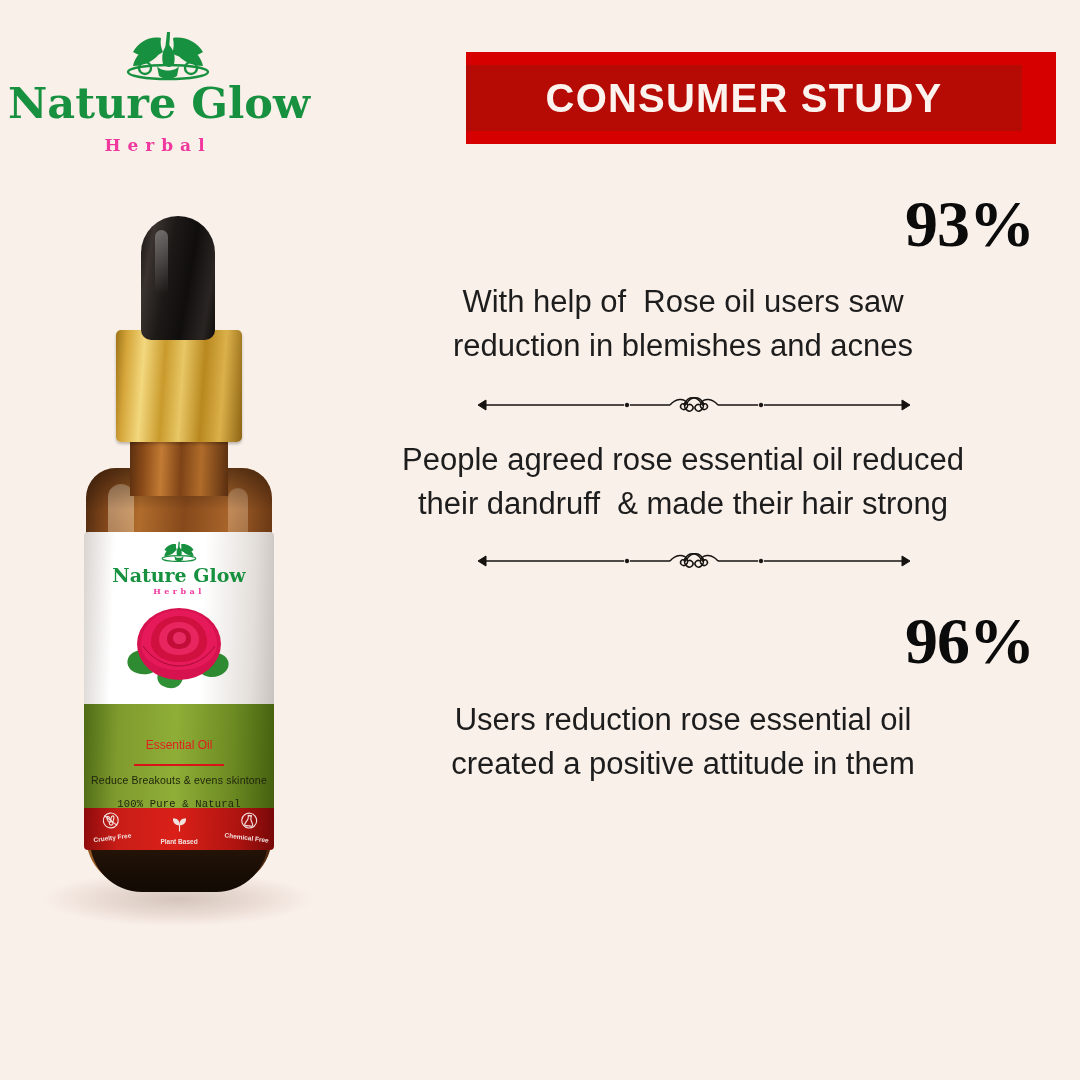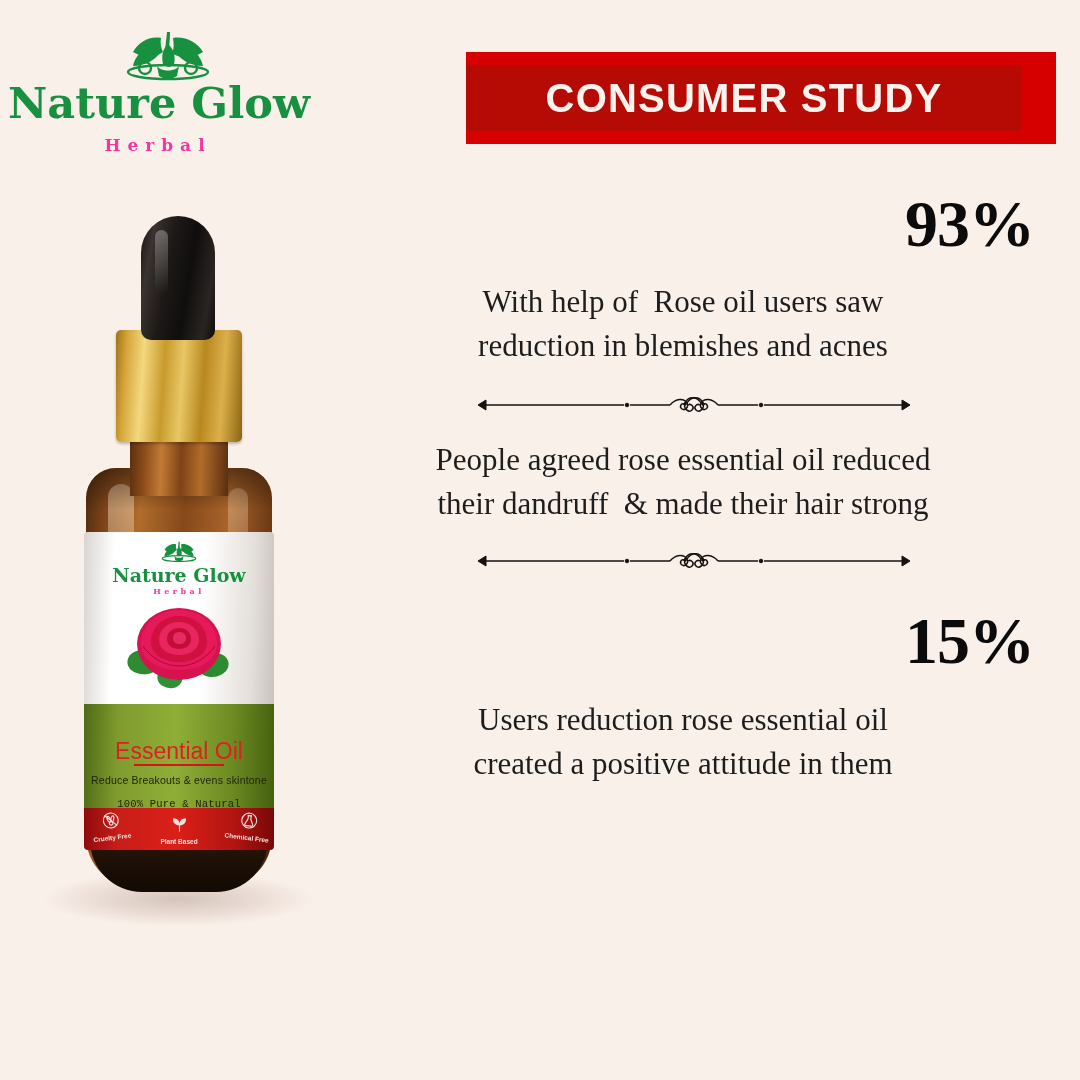--- a/index.html
+++ b/index.html
@@ -45,21 +45,20 @@
   .stat-value {
     text-align:right; padding-right:24px;
     font-size:66px; font-weight:bold; color:#0b0b0b;
     letter-spacing:-1px; line-height:1.05;
     font-family:Liberation Serif, serif;
   }
   .stat-desc {
     text-align:center; font-size:31px; color:#1d1d1d;
     line-height:1.42; padding:0 22px 0 0; font-weight:normal;
     white-space:pre-wrap;
-    font-family:Liberation Serif, serif;
   }
   .divider-row { display:flex; justify-content:center; }
   .divider { display:block; }
 
   
   .b1 .stat-value { padding-top:14px; }
   .b1 .stat-desc  { padding-top:22px; }
   .d1 { padding-top:24px; }
   .b2 .stat-value { padding-top:34px; }
   .b2 .stat-desc  { padding-top:20px; }
@@ -146,21 +145,21 @@
   }
   .label-rose { position:absolute; left:33px; top:68px; width:124px; height:100px; }
 
   .label-title {
     position:absolute; left:0; top:178px; width:100%; text-align:center;
     font-size:26px; font-weight:bold; color:#d81418; letter-spacing:1px;
     font-family:"Liberation Sans", sans-serif;
   }
   .label-subtitle {
     position:absolute; left:0; top:206px; width:100%; text-align:center;
-    font-size:23px; color:#e02020; font-family:"Liberation Sans", sans-serif;
+    font-size:12px; color:#e02020; font-family:"Liberation Sans", sans-serif;
   }
   .label-rule { position:absolute; left:50px; top:232px; width:90px; height:2px; background:#d81418; }
   .label-claim1, .label-claim2 {
     position:absolute; left:0; width:100%; text-align:center;
     font-size:10.5px; color:#20260d; font-family:"Liberation Sans Narrow","Liberation Sans", sans-serif;
     letter-spacing:.2px;
   }
   .label-claim1 { top:242px; }
   .label-claim2 { top:266px;font-family:Liberation Mono, monospace; }
 
@@ -249,21 +248,21 @@
         <path d="M213 11 C217 4 226 4 229 11 C231 17 225 21 222 18 C219 15 223 11 226 13" fill="none" stroke-width="1.5"></path>
         <path d="M244 13 C238 6 230 6 227 11 C225 15 229 19 232 17 C235 15 233 11 230 12" fill="none" stroke-width="1.5"></path>
         <path d="M227 11 C223 4 214 4 211 11 C209 17 215 21 218 18 C221 15 217 11 214 13" fill="none" stroke-width="1.5"></path>
         <circle cx="211" cy="12" r="1.3"></circle>
         <circle cx="229" cy="12" r="1.3"></circle>
       </g>
     </svg>
   </div>
 
   <div class="stat-block b3">
-    <div class="stat-value">15%</div>
+    <div class="stat-value">96%</div>
     <div class="stat-desc">Users reduction rose essential oil
 created a positive attitude in them</div>
   </div>
 
 </div>
 
 <div id="product-bottle">
   <div class="bottle-shadow"></div>
   <div class="bottle-body"></div>
   <div class="bottle-shoulder"></div>

